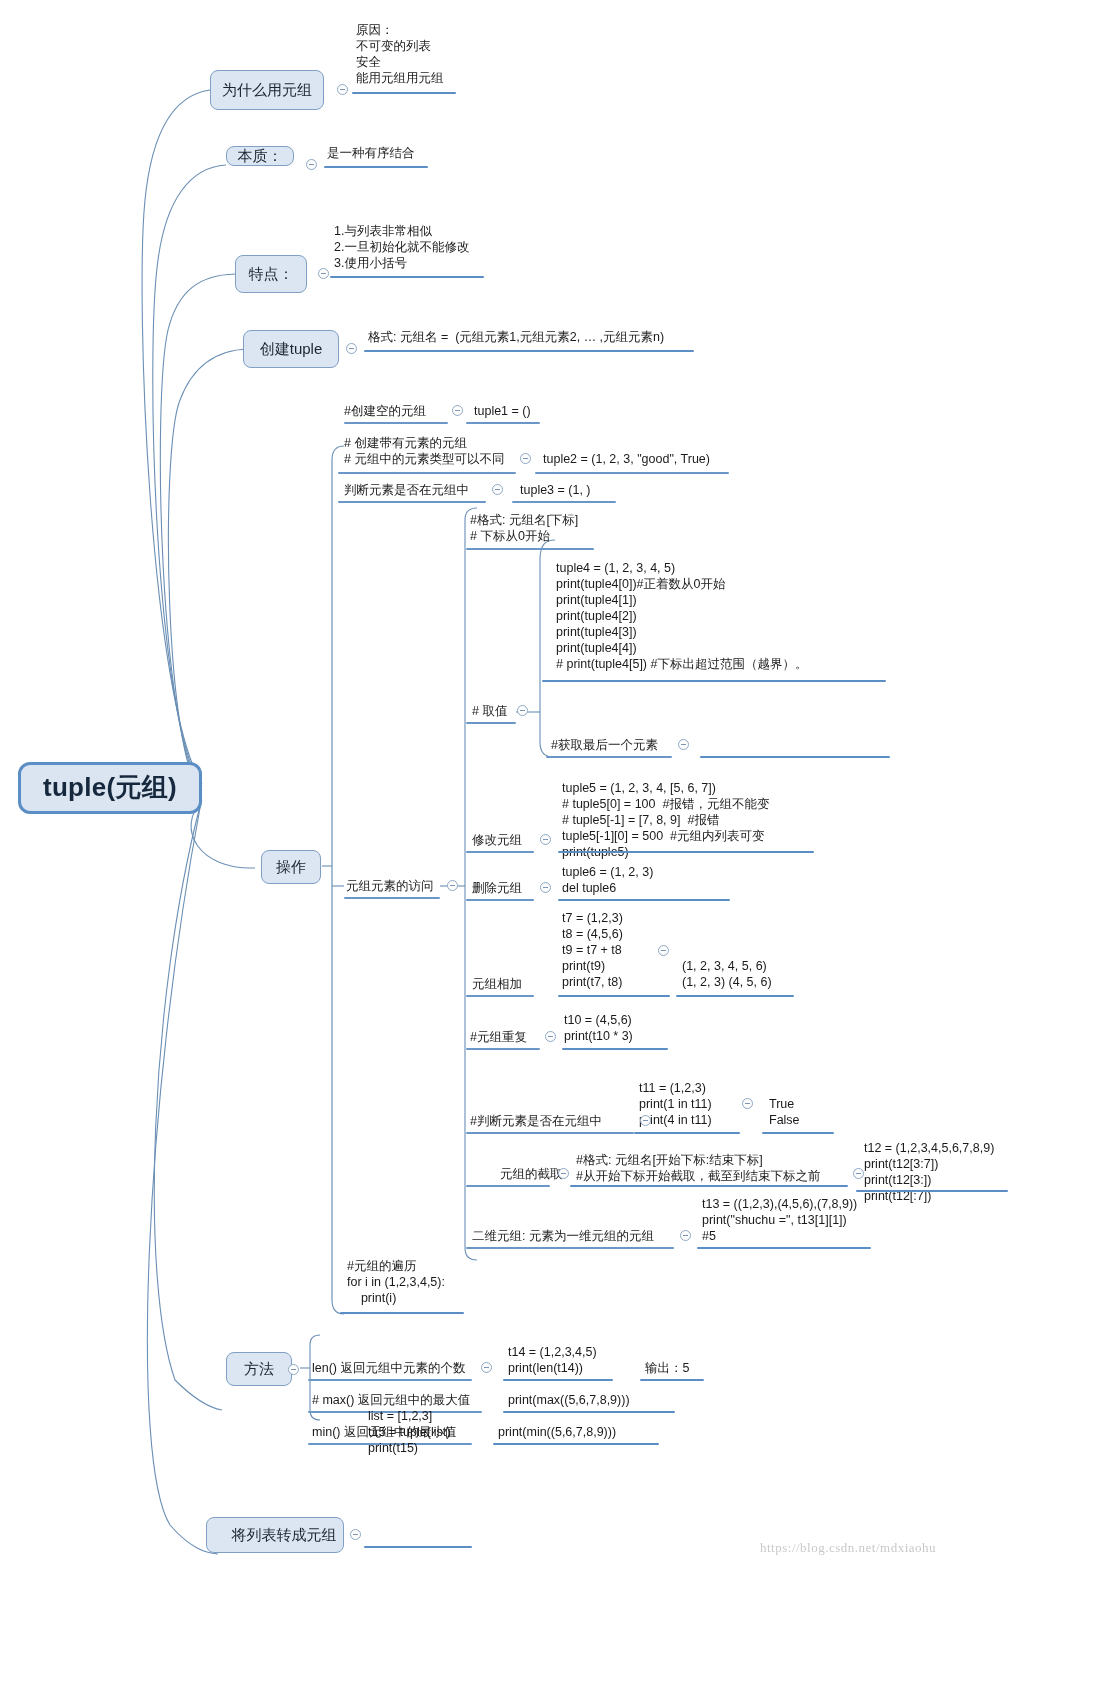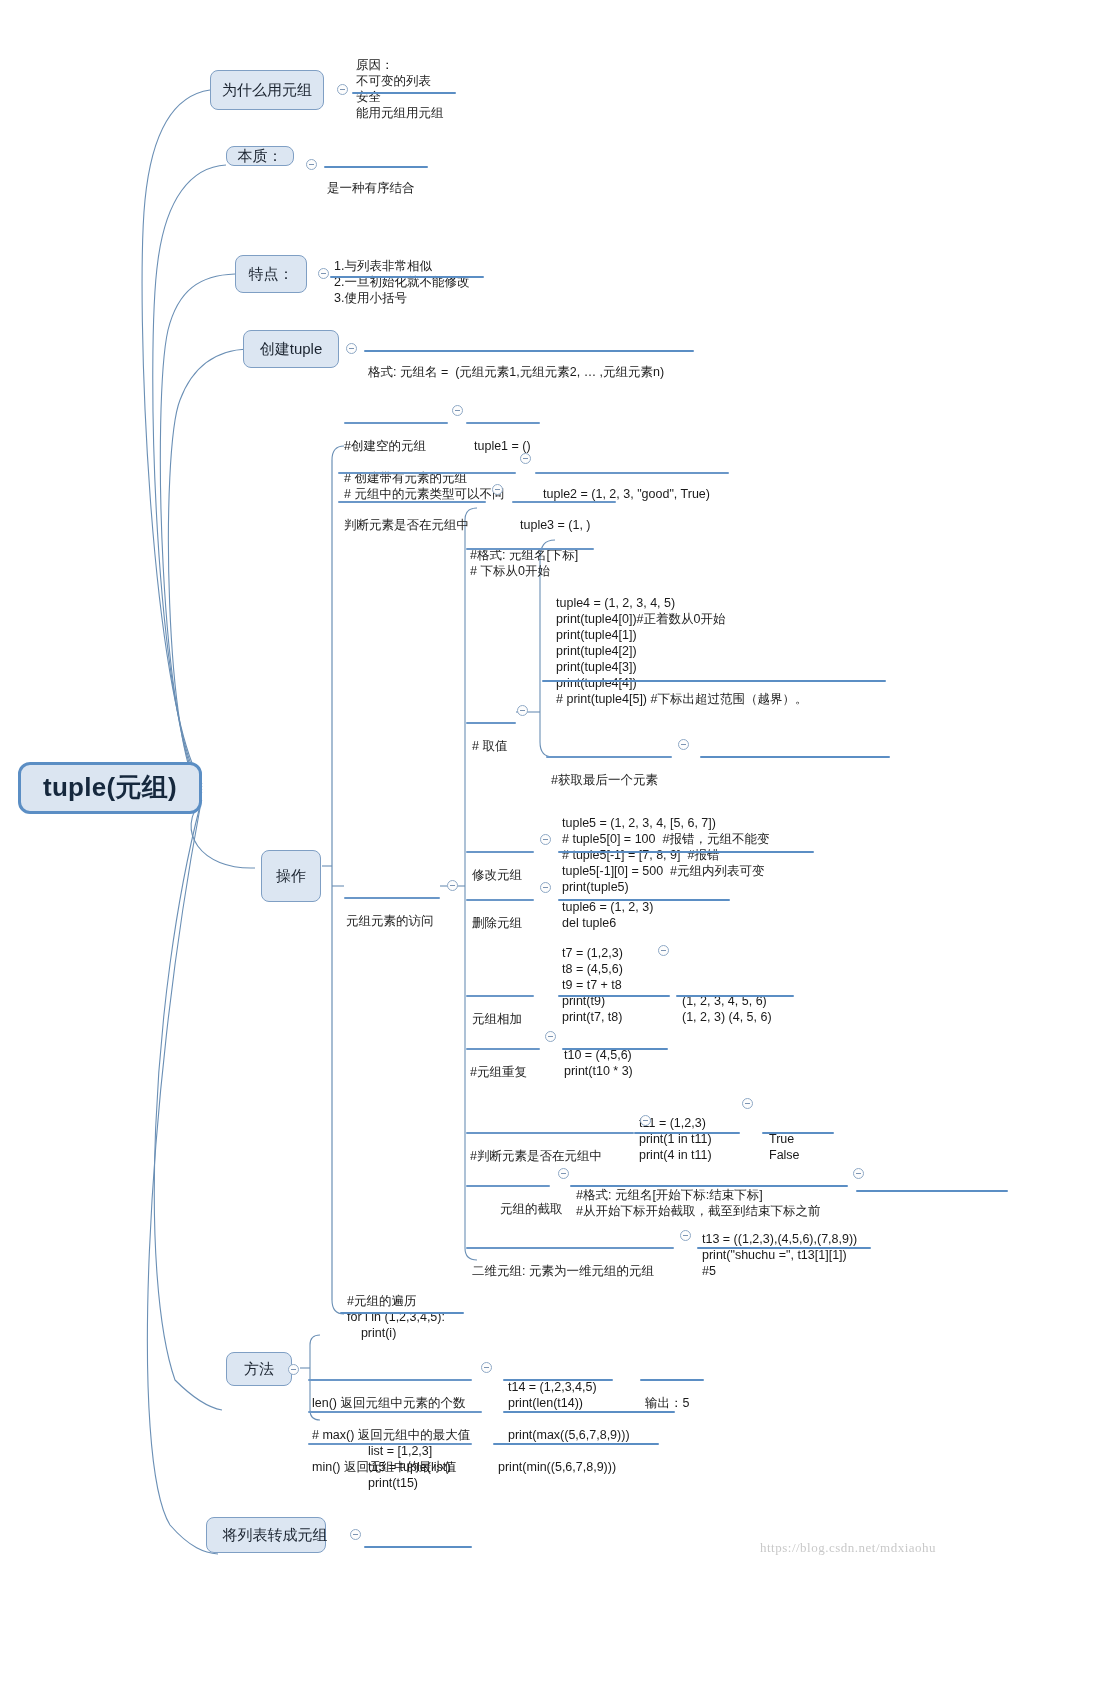--- a/index.html
+++ b/index.html
@@ -50,21 +50,20 @@
     letter-spacing: 0.3px;
   }
   .leaf {
     position: absolute;
     box-sizing: border-box;
     font-size: 12.5px;
     line-height: 16px;
     color: #1a1a1a;
     white-space: pre;
     padding: 0;
-    margin-top: 35px;
   }
   .underline {
     position: absolute;
     background: #5b8ec4;
     height: 2.2px;
     border-radius: 1px;
   }
   .underline.thin {
     height: 1.8px;
     background: #6a97c8;
@@ -190,21 +189,21 @@
   <div class="leaf" style="left:543px; top:451px;">tuple2 = (1, 2, 3, "good", True)</div>
   <div class="underline thin" style="left:338px; top:472px; width:178px;"></div>
   <div class="underline thin" style="left:535px; top:472px; width:194px;"></div>
 
   <div class="leaf" style="left:344px; top:482px;">判断元素是否在元组中</div>
   <div class="collapse" style="left:492px; top:484px;"></div>
   <div class="leaf" style="left:520px; top:482px;">tuple3 = (1, )</div>
   <div class="underline thin" style="left:338px; top:501px; width:148px;"></div>
   <div class="underline thin" style="left:512px; top:501px; width:104px;"></div>
 
-  <div class="node" style="left:261px; top:850px; width:60px; height:52px;">
+  <div class="node" style="left:261px; top:850px; width:60px; height:34px;">
     <span>操作</span>
   </div>
 
   <div class="leaf" style="left:346px; top:878px;">元组元素的访问</div>
   <div class="underline thin" style="left:344px; top:897px; width:96px;"></div>
   <div class="collapse" style="left:447px; top:880px;"></div>
 
   <div class="leaf" style="left:470px; top:512px;">#格式: 元组名[下标]
 # 下标从0开始</div>
   <div class="underline thin" style="left:466px; top:548px; width:128px;"></div>
@@ -274,20 +273,24 @@
   <div class="underline thin" style="left:466px; top:1132px; width:168px;"></div>
   <div class="underline" style="left:634px; top:1132px; width:106px;"></div>
   <div class="underline" style="left:762px; top:1132px; width:72px;"></div>
 
   <div class="leaf" style="left:576px; top:1152px;">#格式: 元组名[开始下标:结束下标]
 #从开始下标开始截取，截至到结束下标之前</div>
   <div class="leaf" style="left:500px; top:1166px;">元组的截取</div>
   <div class="collapse" style="left:558px; top:1168px;"></div>
   <div class="underline thin" style="left:466px; top:1185px; width:84px;"></div>
   <div class="underline" style="left:570px; top:1185px; width:278px;"></div>
+  <div class="leaf" style="left:864px; top:1140px;">t12 = (1,2,3,4,5,6,7,8,9)
+print(t12[3:7])
+print(t12[3:])
+print(t12[:7])</div>
   <div class="collapse" style="left:853px; top:1168px;"></div>
   <div class="underline" style="left:856px; top:1190px; width:152px;"></div>
 
   <div class="leaf" style="left:702px; top:1196px;">t13 = ((1,2,3),(4,5,6),(7,8,9))
 print("shuchu =", t13[1][1])
 #5</div>
   <div class="leaf" style="left:472px; top:1228px;">二维元组: 元素为一维元组的元组</div>
   <div class="collapse" style="left:680px; top:1230px;"></div>
   <div class="underline thin" style="left:466px; top:1247px; width:208px;"></div>
   <div class="underline" style="left:697px; top:1247px; width:174px;"></div>
@@ -314,21 +317,21 @@
   <div class="leaf" style="left:312px; top:1392px;"># max() 返回元组中的最大值</div>
   <div class="leaf" style="left:508px; top:1392px;">print(max((5,6,7,8,9)))</div>
   <div class="underline thin" style="left:308px; top:1411px; width:174px;"></div>
   <div class="underline" style="left:503px; top:1411px; width:172px;"></div>
 
   <div class="leaf" style="left:312px; top:1424px;">min() 返回元组中的最小值</div>
   <div class="leaf" style="left:498px; top:1424px;">print(min((5,6,7,8,9)))</div>
   <div class="underline thin" style="left:308px; top:1443px; width:164px;"></div>
   <div class="underline" style="left:493px; top:1443px; width:166px;"></div>
 
-  <div class="node" style="left:206px; top:1517px; width:120px; height:36px;padding-left:28px;">
+  <div class="node" style="left:206px; top:1517px; width:138px; height:36px;padding-left:28px;">
     <span>将列表转成元组</span>
   </div>
   <div class="collapse" style="left:350px; top:1529px;"></div>
   <div class="leaf" style="left:368px; top:1408px;">list = [1,2,3]
 t15 = tuple(list)
 print(t15)</div>
   <div class="underline" style="left:364px; top:1546px; width:108px;"></div>
 
   <div class="watermark" style="left:760px; top:1540px;">https://blog.csdn.net/mdxiaohu</div>
 

